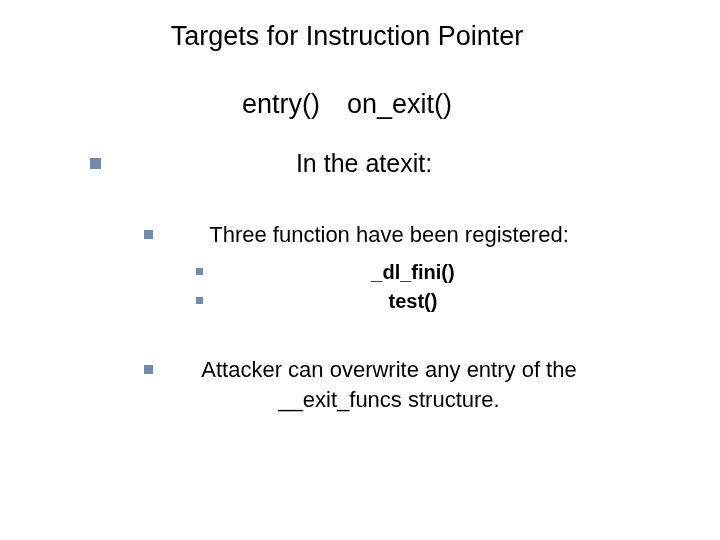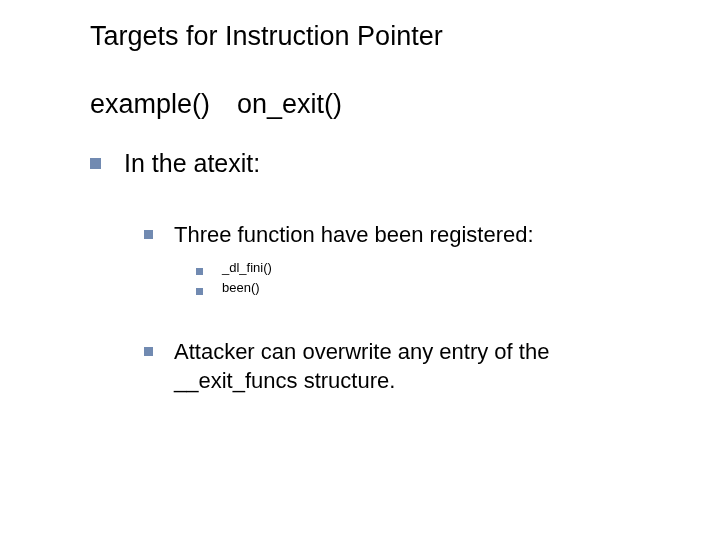--- a/index.html
+++ b/index.html
@@ -9,20 +9,21 @@
     height: 540px;
     background: #fff;
     font-family: Verdana, Geneva, sans-serif;
     color: #000;
   }
   .slide {
     box-sizing: border-box;
     width: 644px;
     height: 540px;
     padding: 20px 40px 20px 90px;
+    text-align: center;
   }
   .title {
     font-size: 27px;
     line-height: 1.25;
     margin: 0 0 26px 0;
     font-weight: 400;
   }
   .lvl1 {
     list-style: none;
     padding: 0;
@@ -49,62 +50,63 @@
     margin-top: 40px;
   }
   .lvl3 {
     list-style: none;
     padding: 0;
     margin: 10px 0 16px 22px;
   }
   .lvl3 > li {
     position: relative;
     padding-left: 26px;
-    font-size: 13px;
+    font-size: 20px;
     line-height: 1.35;
     margin-bottom: 2px;
+    font-weight: bold;
   }
   .sq {
     position: absolute;
     left: 0;
     background: #718ab1;
   }
   .lvl1 > li > .sq { width: 11px; height: 11px; top: 11px; }
   .lvl2 > li > .sq { width: 9px;  height: 9px;  top: 10px; }
   .lvl3 > li > .sq { width: 7px;  height: 7px;  top: 9px;  }
 </style>
 </head>
 <body>
 
 <div class="slide">
 
   <h1 class="title">
     <span>Targets for Instruction Pointer</span><br>
     <br>
-    <span>example() on_exit()</span>
+    <span>entry() on_exit()</span>
   </h1>
 
   <ul class="lvl1">
     <li>
       <span class="sq"></span>
       <span>In the atexit:</span>
 
       <ul class="lvl2">
         <li>
           <span class="sq"></span>
           <span>Three function have been registered:</span>
 
           <ul class="lvl3">
             <li>
               <span class="sq"></span>
               <span>_dl_fini()</span>
             </li>
             <li>
               <span class="sq"></span>
-              <span>been()</span>
+              <span>test()</span>
             </li>
           </ul>
         </li>
         <li>
           <span class="sq"></span>
           <span>Attacker can overwrite any entry of the __exit_funcs structure.</span>
         </li>
       </ul>
     </li>
   </ul>

